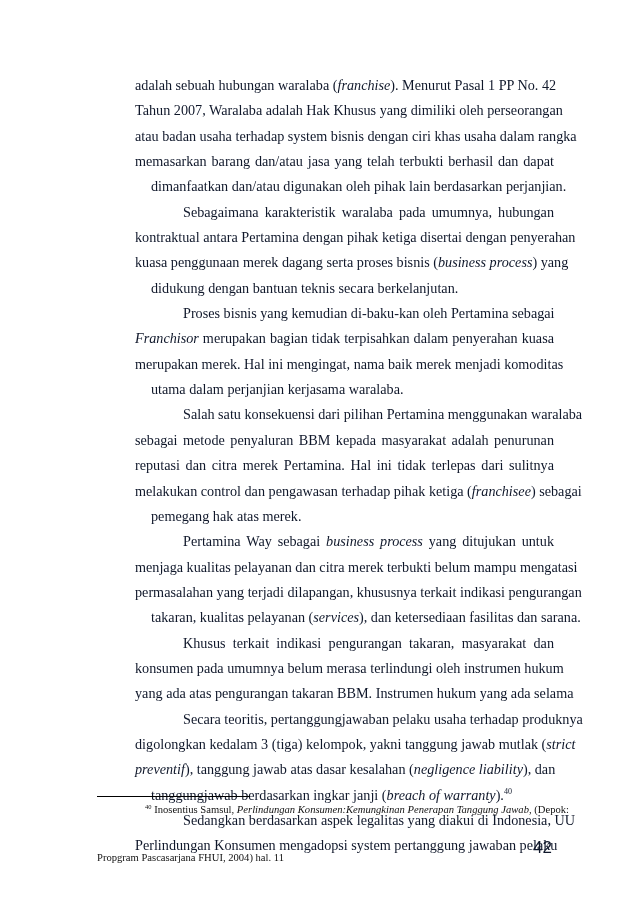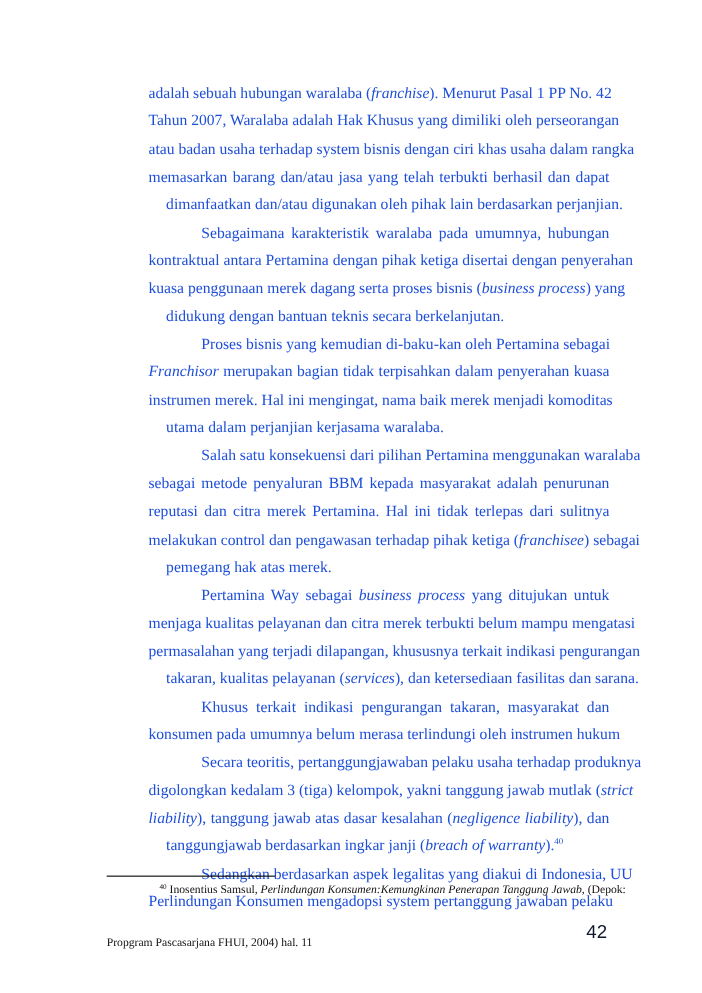--- a/index.html
+++ b/index.html
@@ -3,21 +3,21 @@
 <meta charset="utf-8">
 <style>
   html, body { margin: 0; padding: 0; background: #ffffff; }
   body { width: 638px; height: 903px; position: relative; overflow: hidden; }
   .page {
     position: absolute; left: 0; top: 0; width: 638px; height: 903px; background: #fff;
   }
   .body-text {
     position: absolute; left: 135px; top: 73px; width: 419px;
     font-family: "Liberation Serif", serif; font-size: 14.2px; line-height: 25.35px;
-    color: #1d4ed8; text-align: justify;
+    color: #0f172a; text-align: justify;
   }
   .line { display: block; text-align: justify; text-align-last: justify; white-space: nowrap; height: 25.35px; }
   .line.last { text-align-last: left; margin-left: 16px; }
   .line.ind { padding-left: 48px; }
   em { font-style: italic; }
   sup.fn { font-size: 8px; vertical-align: 6px; line-height: 0; }
   .fn-rule {
     position: absolute; left: 97px; top: 796px; width: 153px; height: 0; border-top: 1px solid #000;
   }
   .footnote {
@@ -41,36 +41,37 @@
       <span class="line"><span>Tahun 2007, Waralaba adalah Hak Khusus yang dimiliki oleh perseorangan</span></span>
       <span class="line"><span>atau badan usaha terhadap system bisnis dengan ciri khas usaha dalam rangka</span></span>
       <span class="line"><span>memasarkan barang dan/atau jasa yang telah terbukti berhasil dan dapat</span></span>
       <span class="line last"><span>dimanfaatkan dan/atau digunakan oleh pihak lain berdasarkan perjanjian.</span></span>
       <span class="line ind"><span>Sebagaimana karakteristik waralaba pada umumnya, hubungan</span></span>
       <span class="line"><span>kontraktual antara Pertamina dengan pihak ketiga disertai dengan penyerahan</span></span>
       <span class="line"><span>kuasa penggunaan merek dagang serta proses bisnis (</span><em>business process</em><span>) yang</span></span>
       <span class="line last"><span>didukung dengan bantuan teknis secara berkelanjutan.</span></span>
       <span class="line ind"><span>Proses bisnis yang kemudian di-baku-kan oleh Pertamina sebagai</span></span>
       <span class="line"><em>Franchisor</em><span> merupakan bagian tidak terpisahkan dalam penyerahan kuasa</span></span>
-      <span class="line"><span>instrumen merek. Hal ini mengingat, nama baik merek menjadi komoditas</span></span>
+      <span class="line"><span>merupakan merek. Hal ini mengingat, nama baik merek menjadi komoditas</span></span>
       <span class="line last"><span>utama dalam perjanjian kerjasama waralaba.</span></span>
       <span class="line ind"><span>Salah satu konsekuensi dari pilihan Pertamina menggunakan waralaba</span></span>
       <span class="line"><span>sebagai metode penyaluran BBM kepada masyarakat adalah penurunan</span></span>
       <span class="line"><span>reputasi dan citra merek Pertamina. Hal ini tidak terlepas dari sulitnya</span></span>
       <span class="line"><span>melakukan control dan pengawasan terhadap pihak ketiga (</span><em>franchisee</em><span>) sebagai</span></span>
       <span class="line last"><span>pemegang hak atas merek.</span></span>
       <span class="line ind"><span>Pertamina Way sebagai </span><em>business process</em><span> yang ditujukan untuk</span></span>
       <span class="line"><span>menjaga kualitas pelayanan dan citra merek terbukti belum mampu mengatasi</span></span>
       <span class="line"><span>permasalahan yang terjadi dilapangan, khususnya terkait indikasi pengurangan</span></span>
       <span class="line last"><span>takaran, kualitas pelayanan (</span><em>services</em><span>), dan ketersediaan fasilitas dan sarana.</span></span>
       <span class="line ind"><span>Khusus terkait indikasi pengurangan takaran, masyarakat dan</span></span>
       <span class="line"><span>konsumen pada umumnya belum merasa terlindungi oleh instrumen hukum</span></span>
+      <span class="line"><span>yang ada atas pengurangan takaran BBM. Instrumen hukum yang ada selama</span></span>
       <span class="line ind"><span>Secara teoritis, pertanggungjawaban pelaku usaha terhadap produknya</span></span>
       <span class="line"><span>digolongkan kedalam 3 (tiga) kelompok, yakni tanggung jawab mutlak (</span><em>strict</em></span>
-      <span class="line"><em>liability</em><span>), tanggung jawab atas dasar kesalahan (</span><em>negligence liability</em><span>), dan</span></span>
+      <span class="line"><em>preventif</em><span>), tanggung jawab atas dasar kesalahan (</span><em>negligence liability</em><span>), dan</span></span>
       <span class="line last"><span>tanggungjawab berdasarkan ingkar janji (</span><em>breach of warranty</em><span>).</span><sup class="fn">40</sup></span>
       <span class="line ind"><span>Sedangkan berdasarkan aspek legalitas yang diakui di Indonesia, UU</span></span>
       <span class="line"><span>Perlindungan Konsumen mengadopsi system pertanggung jawaban pelaku</span></span>
     </div>
 
   <div class="fn-rule"></div>
 
   <div class="footnote">
     <span class="fl1"><sup>40</sup> <span>Inosentius Samsul, </span><em>Perlindungan Konsumen:Kemungkinan Penerapan Tanggung Jawab</em><span>, (Depok:</span></span>
     <span class="fl2">Propgram Pascasarjana FHUI, 2004) hal. 11</span>

